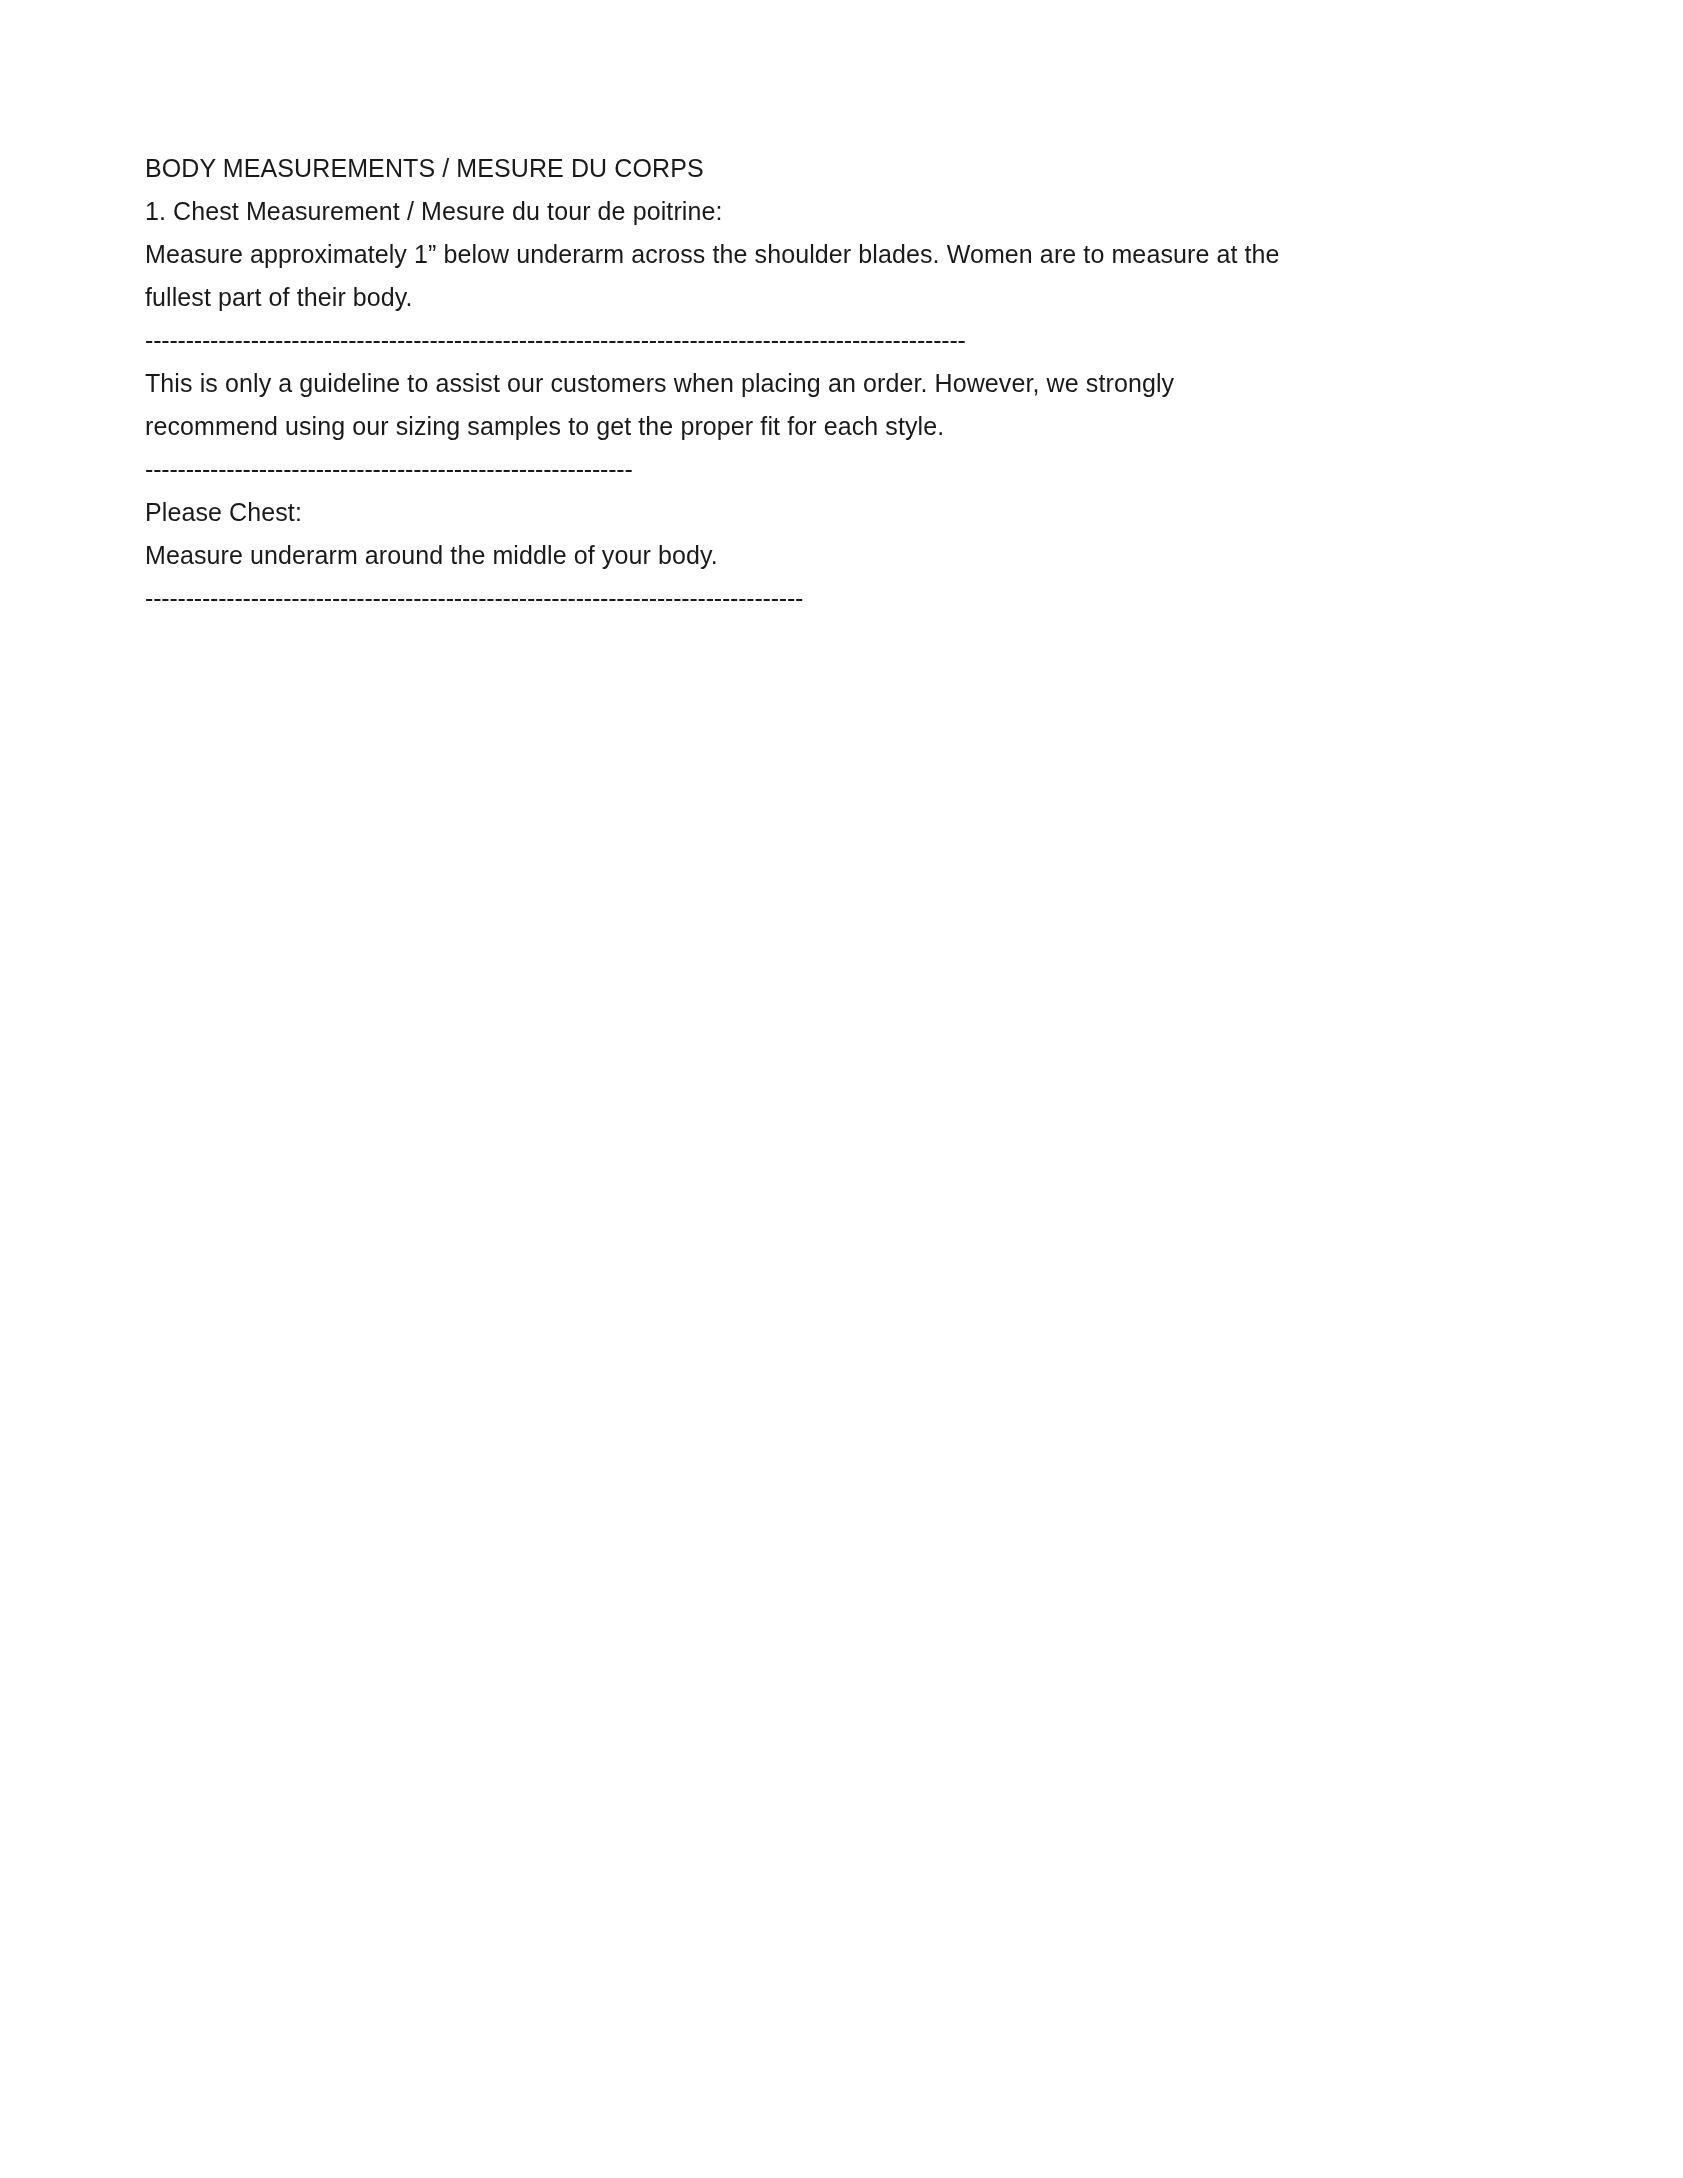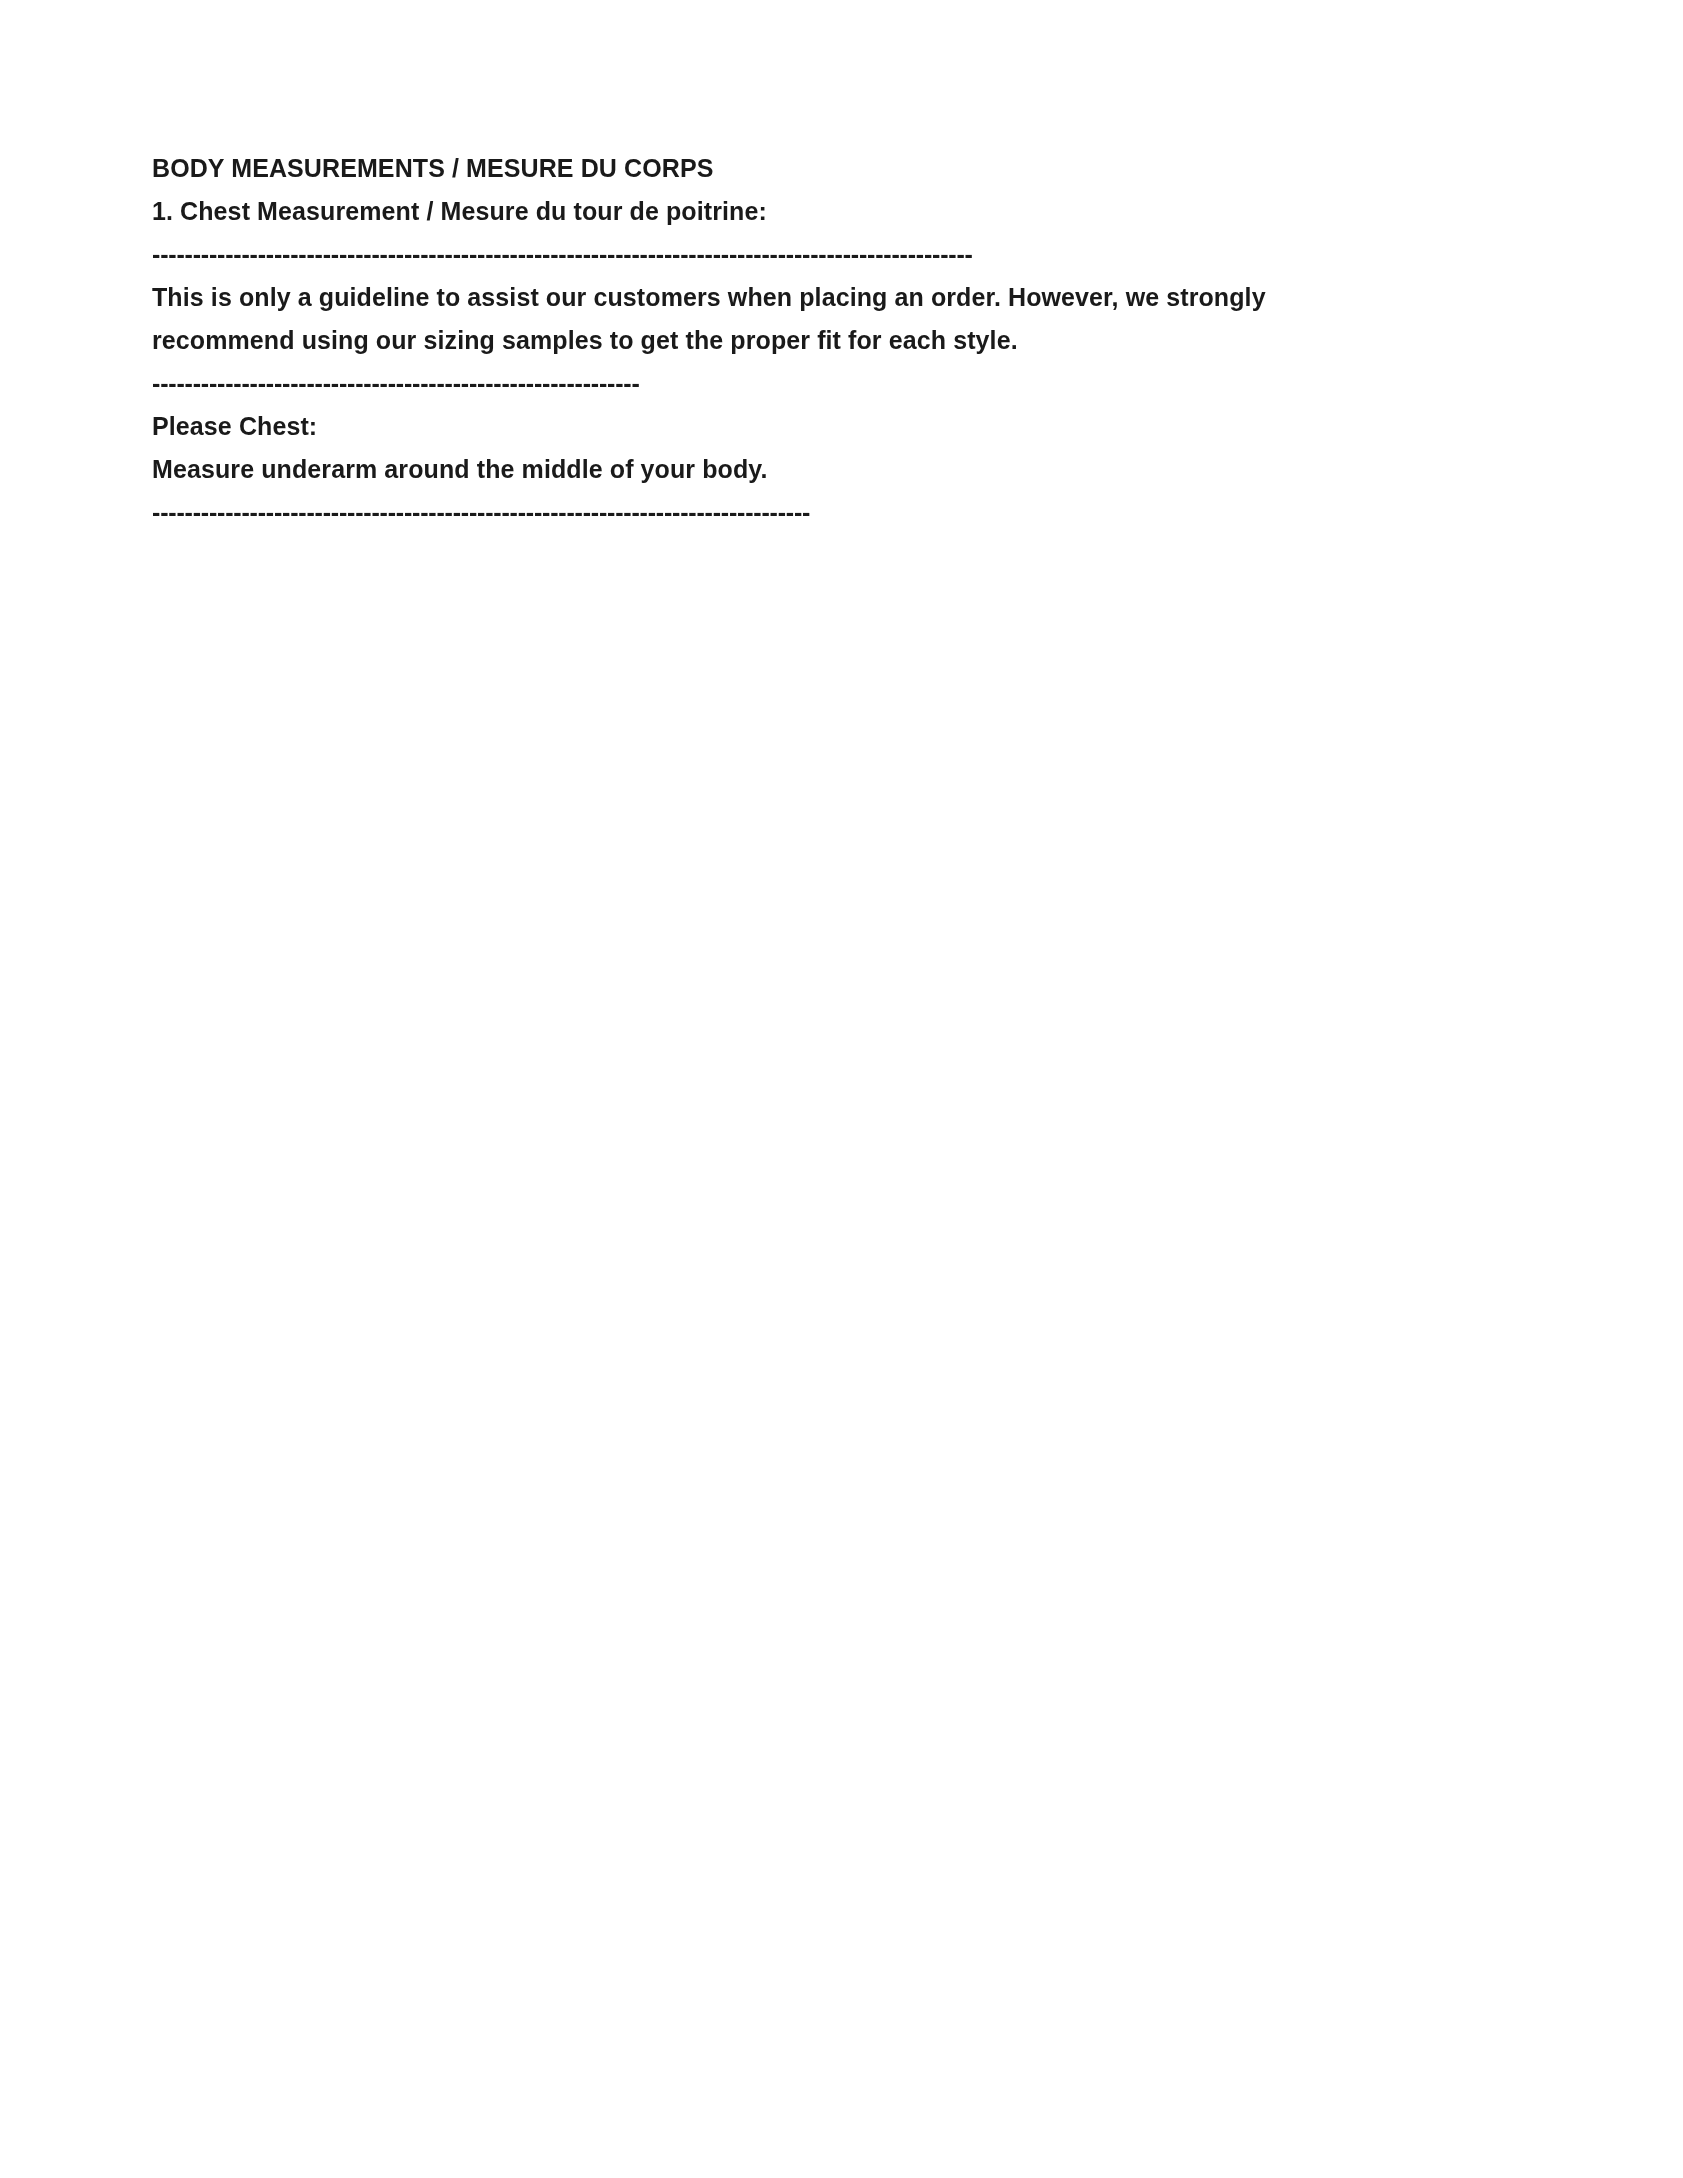--- a/index.html
+++ b/index.html
@@ -16,24 +16,23 @@
   }
   .page {
     position: relative;
     width: 1683px;
     height: 2178px;
     background: #ffffff;
     box-sizing: border-box;
   }
   .doc-body {
     position: absolute;
-    left: 152px;
+    left: 145px;
     top: 147px;
     width: 1307px;
-    font-weight: bold;
   }
   .line {
     font-size: 25px;
     line-height: 43px;
     letter-spacing: 0.1px;
     white-space: pre-wrap;
     color: #1a1a1a;
   }
   .para {
     font-size: 25px;
@@ -54,20 +53,21 @@
 </head>
 <body>
 
 <div class="page">
   <div class="doc-body">
 
     <div class="line">BODY MEASUREMENTS / MESURE DU CORPS</div>
 
     <div class="line">1. Chest Measurement / Mesure du tour de poitrine:</div>
 
+    <div class="para">Measure approximately 1” below underarm across the shoulder blades. Women are to measure at the fullest part of their body.</div>
 
     <div class="rule">-----------------------------------------------------------------------------------------------------</div>
 
     <div class="para">This is only a guideline to assist our customers when placing an order. However, we strongly recommend using our sizing samples to get the proper fit for each style.</div>
 
     <div class="rule">------------------------------------------------------------</div>
 
     <div class="line">Please Chest:</div>
 
 

